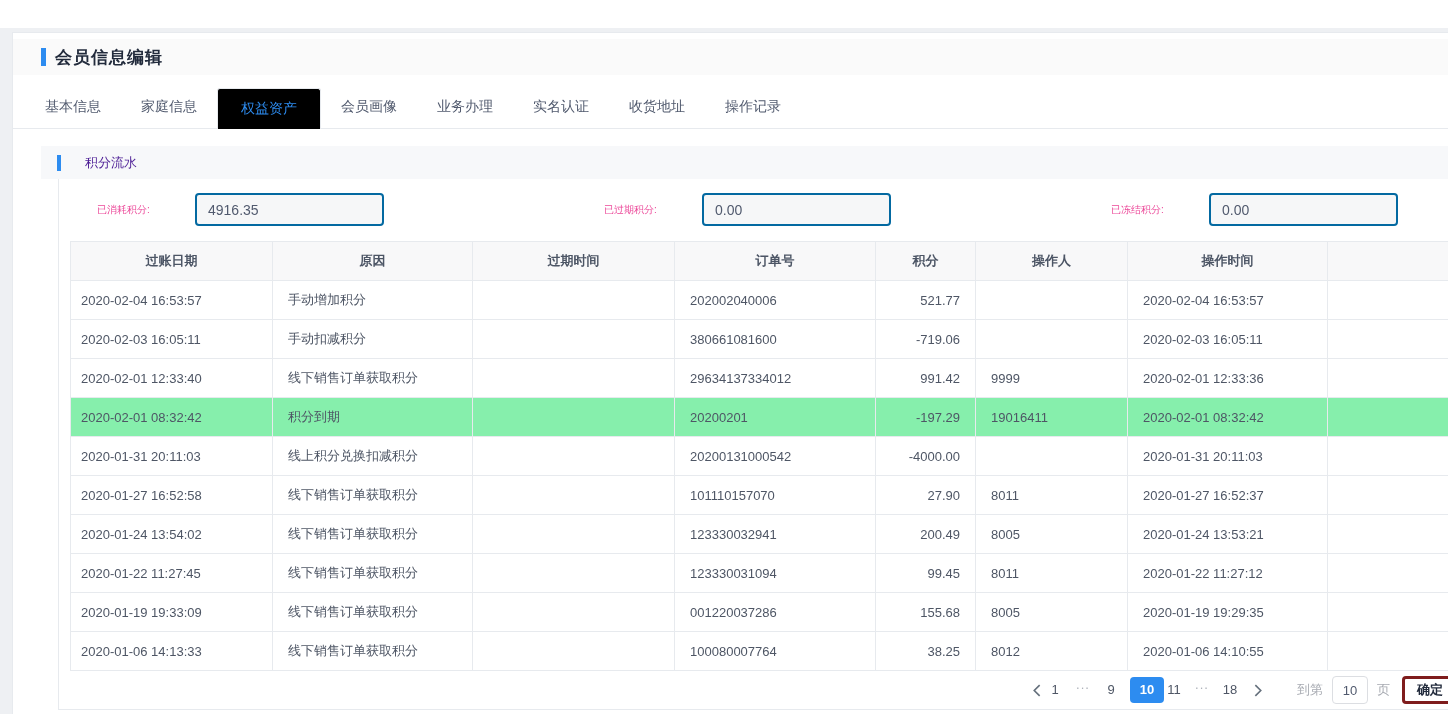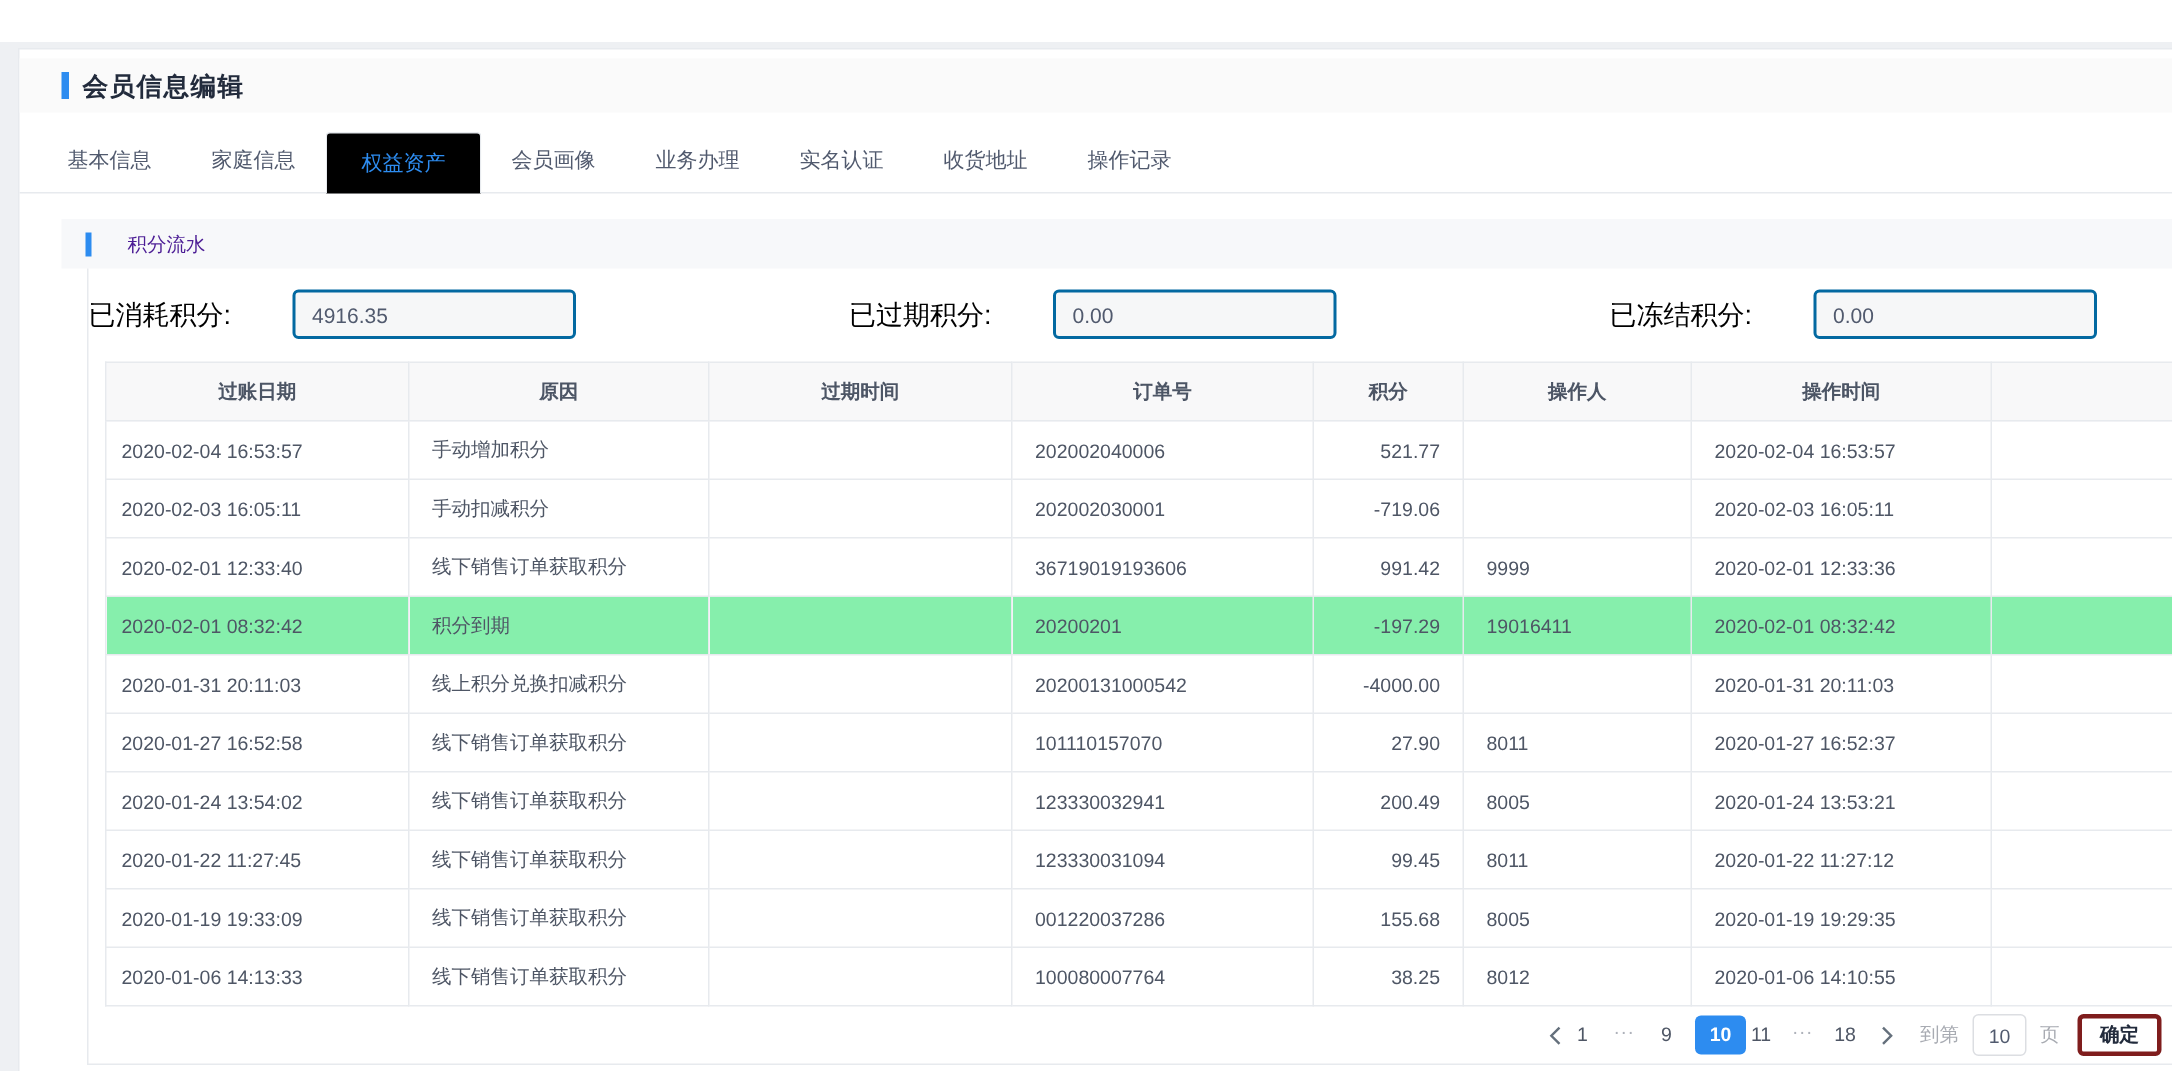--- a/index.html
+++ b/index.html
@@ -30,21 +30,21 @@
   .section-head .marker{width:4px; height:16px;}
   .section-title{margin-left:24px; font-size:13px; color:#4c1d95;}
   
   .panel{
     margin-left:45px; height:531px; position:relative; overflow:hidden;
     border-left:1px solid #e7eaee; border-bottom:1px solid #e7eaee;
   }
   
   .fields{display:flex; padding-top:14px;}
   .fgroup{display:flex; align-items:center; width:507px; flex:none;}
-  .fgroup .flabel{width:136px; text-align:left; padding-right:7px; font-size:18px; color:#000000; white-space:nowrap;}
+  .fgroup .flabel{width:136px; text-align:center; padding-right:7px; font-size:10px; color:#ec4899; white-space:nowrap;}
   .fgroup input{
     width:189px; height:33px; background:#f6f7f8; border:2px solid #0369a1; border-radius:4px;
     padding:0 11px; font-size:14px; color:#515a6e; outline:none;
     font-family:"Liberation Sans","DejaVu Sans",sans-serif;
   }
   
   .tablewrap{margin:15px 0 0 11px;}
   table{border-collapse:collapse; table-layout:fixed; width:1457px; font-size:13px;}
   th{
     height:39px; background:#f8f8f9; border:1px solid #e7eaee;
@@ -59,21 +59,21 @@
   .pager{position:absolute; left:970px; top:497px; display:flex; align-items:center; font-size:13px; color:#4e5665; white-space:nowrap;}
   .pager > *{margin-left:9px; flex:none;}
   .pager > *:first-child{margin-left:0;}
   .pg-arrow{width:16px; height:26px; display:flex; align-items:center; justify-content:center; cursor:pointer;}
   .pg-num{min-width:20px; height:26px; line-height:26px; text-align:center; cursor:pointer;}
   .pg-num.active{
     min-width:34px; background:#2d8cf0; color:#fff; border-radius:4px; font-weight:600; cursor:default;
   }
   .pg-dots{min-width:18px; text-align:center; color:#aeb2ba; letter-spacing:1px; cursor:pointer;}
   .goto-label,.page-unit{color:#a8abb2;}
-  .goto-label{margin-left:15px;}
+  .goto-label{margin-left:32px;}
   .goto-input{
     width:36px; height:28px; border:1px solid #dcdee2; border-radius:4px; text-align:center;
     font-size:13px; color:#515a6e; outline:none; background:#fff;
     font-family:"Liberation Sans","DejaVu Sans",sans-serif;
   }
   .confirm-btn{
     height:28px; padding:0 12px; margin-left:12px; background:#fff; border:3px solid #7f1d1d;
     border-radius:4px; font-size:13px; font-weight:600; color:#222b3c; cursor:pointer;
     font-family:"Liberation Sans","DejaVu Sans",sans-serif;
   }
@@ -155,31 +155,31 @@
               <td class="c3">202002040006</td>
               <td class="c4">521.77</td>
               <td class="c5"></td>
               <td class="c6">2020-02-04 16:53:57</td>
               <td class="c7"></td>
             </tr>
             <tr>
               <td class="c0">2020-02-03 16:05:11</td>
               <td class="c1">手动扣减积分</td>
               <td class="c2"></td>
-              <td class="c3">202002030001</td>
+              <td class="c3">380661081600</td>
               <td class="c4">-719.06</td>
               <td class="c5"></td>
               <td class="c6">2020-02-03 16:05:11</td>
               <td class="c7"></td>
             </tr>
             <tr>
               <td class="c0">2020-02-01 12:33:40</td>
               <td class="c1">线下销售订单获取积分</td>
               <td class="c2"></td>
-              <td class="c3">36719019193606</td>
+              <td class="c3">29634137334012</td>
               <td class="c4">991.42</td>
               <td class="c5">9999</td>
               <td class="c6">2020-02-01 12:33:36</td>
               <td class="c7"></td>
             </tr>
             <tr class="hl">
               <td class="c0">2020-02-01 08:32:42</td>
               <td class="c1">积分到期</td>
               <td class="c2"></td>
               <td class="c3">20200201</td>

